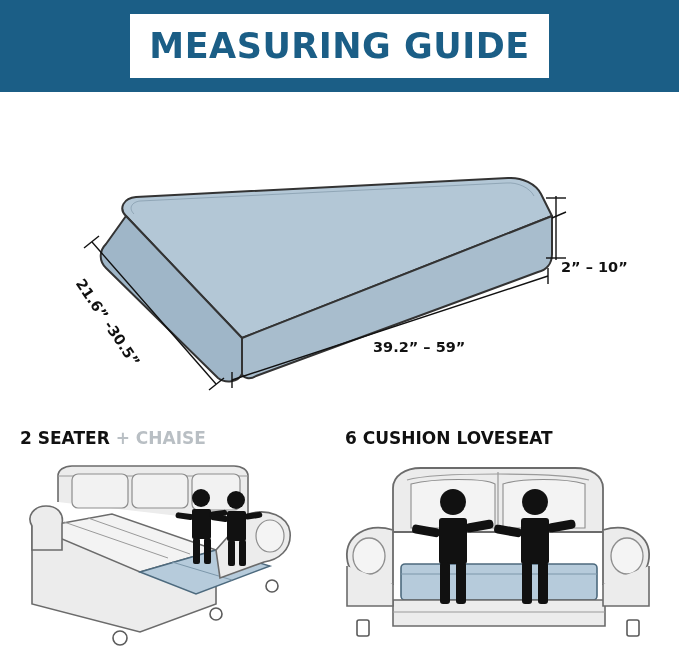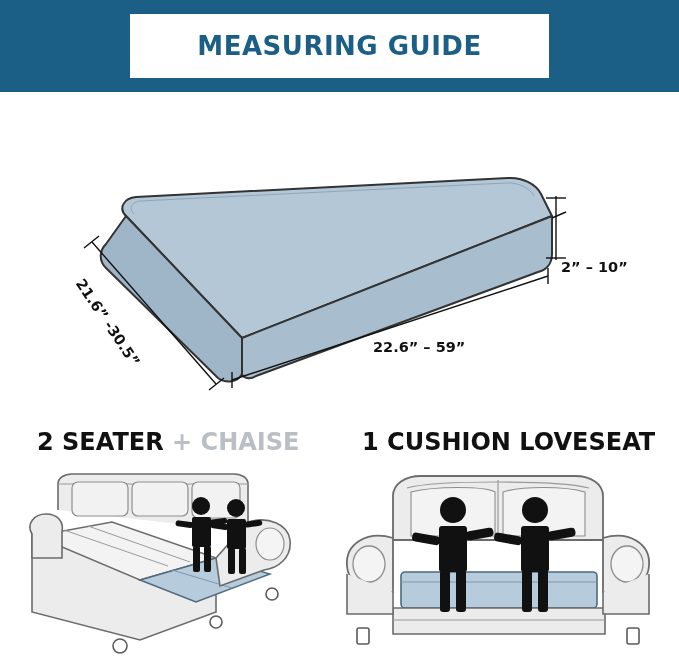--- a/index.html
+++ b/index.html
@@ -36,21 +36,21 @@
     width: 419px;
     height: 64px;
     background: #ffffff;
     display: flex;
     align-items: center;
     justify-content: center;
   }
   .header-title {
     font-family: "DejaVu Sans", sans-serif;
     font-weight: bold;
-    font-size: 26px;
+    font-size: 35px;
     letter-spacing: 0.5px;
     color: #1b5e86;
     white-space: nowrap;
   }
 
   
   .cushion-area {
     position: absolute;
     left: 0;
     top: 92px;
@@ -98,24 +98,24 @@
   .panel {
     position: absolute;
     top: 0;
   }
   .panel-left  { left: 20px;  width: 310px; }
   .panel-right { left: 335px; width: 330px; }
 
   .panel-title {
     font-family: "DejaVu Sans", sans-serif;
     font-weight: bold;
-    font-size: 24px;
+    font-size: 17px;
     color: #111111;
     white-space: nowrap;
-    margin: 0 0 6px 17px;
+    margin: 0 0 6px 0;
   }
   .panel-title .muted { color: #b9bfc4; }
   .panel-title-right { padding-left: 10px; }
 
   .sofa-wrap {
     position: relative;
     width: 100%;
   }
 </style>
 </head>
@@ -177,21 +177,21 @@
         <line x1="548" y1="176" x2="548" y2="192"></line>
       </g>
 
       <g stroke="#111111" stroke-width="1.4" fill="none">
         <line x1="92" y1="150" x2="216" y2="292"></line>
         <line x1="84" y1="156" x2="99" y2="144"></line>
         <line x1="209" y1="298" x2="224" y2="286"></line>
       </g>
     </svg>
 
-    <div class="dim-label dim-width">22.6” – 59”</div>
+    <div class="dim-label dim-width">39.2” – 59”</div>
     <div class="dim-label dim-height">2” – 10”</div>
     <div class="dim-label dim-depth">21.6” -30.5”</div>
   </div>
 
   <div class="bottom">
 
     <div class="panel panel-left">
       <div class="panel-title">
         <span>2 SEATER</span>
         <span class="muted">+</span>
@@ -241,21 +241,21 @@
             <rect x="224" y="60" width="18" height="6" rx="3" transform="rotate(-8 224 60)"></rect>
             <rect x="208" y="86" width="7" height="26" rx="2"></rect>
             <rect x="219" y="86" width="7" height="26" rx="2"></rect>
           </g>
         </svg>
       </div>
     </div>
 
     <div class="panel panel-right">
       <div class="panel-title panel-title-right">
-        <span>1 CUSHION LOVESEAT</span>
+        <span>6 CUSHION LOVESEAT</span>
       </div>
       <div class="sofa-wrap">
         <svg width="330" height="200" viewBox="0 0 330 200">
 
           <path d="M 58 78 L 58 34 C 58 22 70 14 86 14 L 240 14 C 256 14 268 22 268 34 L 268 78 Z" fill="#ececec" stroke="#6b6b6b" stroke-width="1.8"></path>
           <path d="M 72 26 C 100 18 226 18 254 26" fill="none" stroke="#9a9a9a" stroke-width="1.2"></path>
           <path d="M 163 18 L 163 70" fill="none" stroke="#9a9a9a" stroke-width="1.2"></path>
 
           <path d="M 76 30 C 100 24 150 24 160 30 L 160 74 L 76 74 Z" fill="#f3f3f3" stroke="#8d8d8d" stroke-width="1.1"></path>
           <path d="M 168 30 C 186 24 230 24 250 30 L 250 74 L 168 74 Z" fill="#f3f3f3" stroke="#8d8d8d" stroke-width="1.1"></path>

